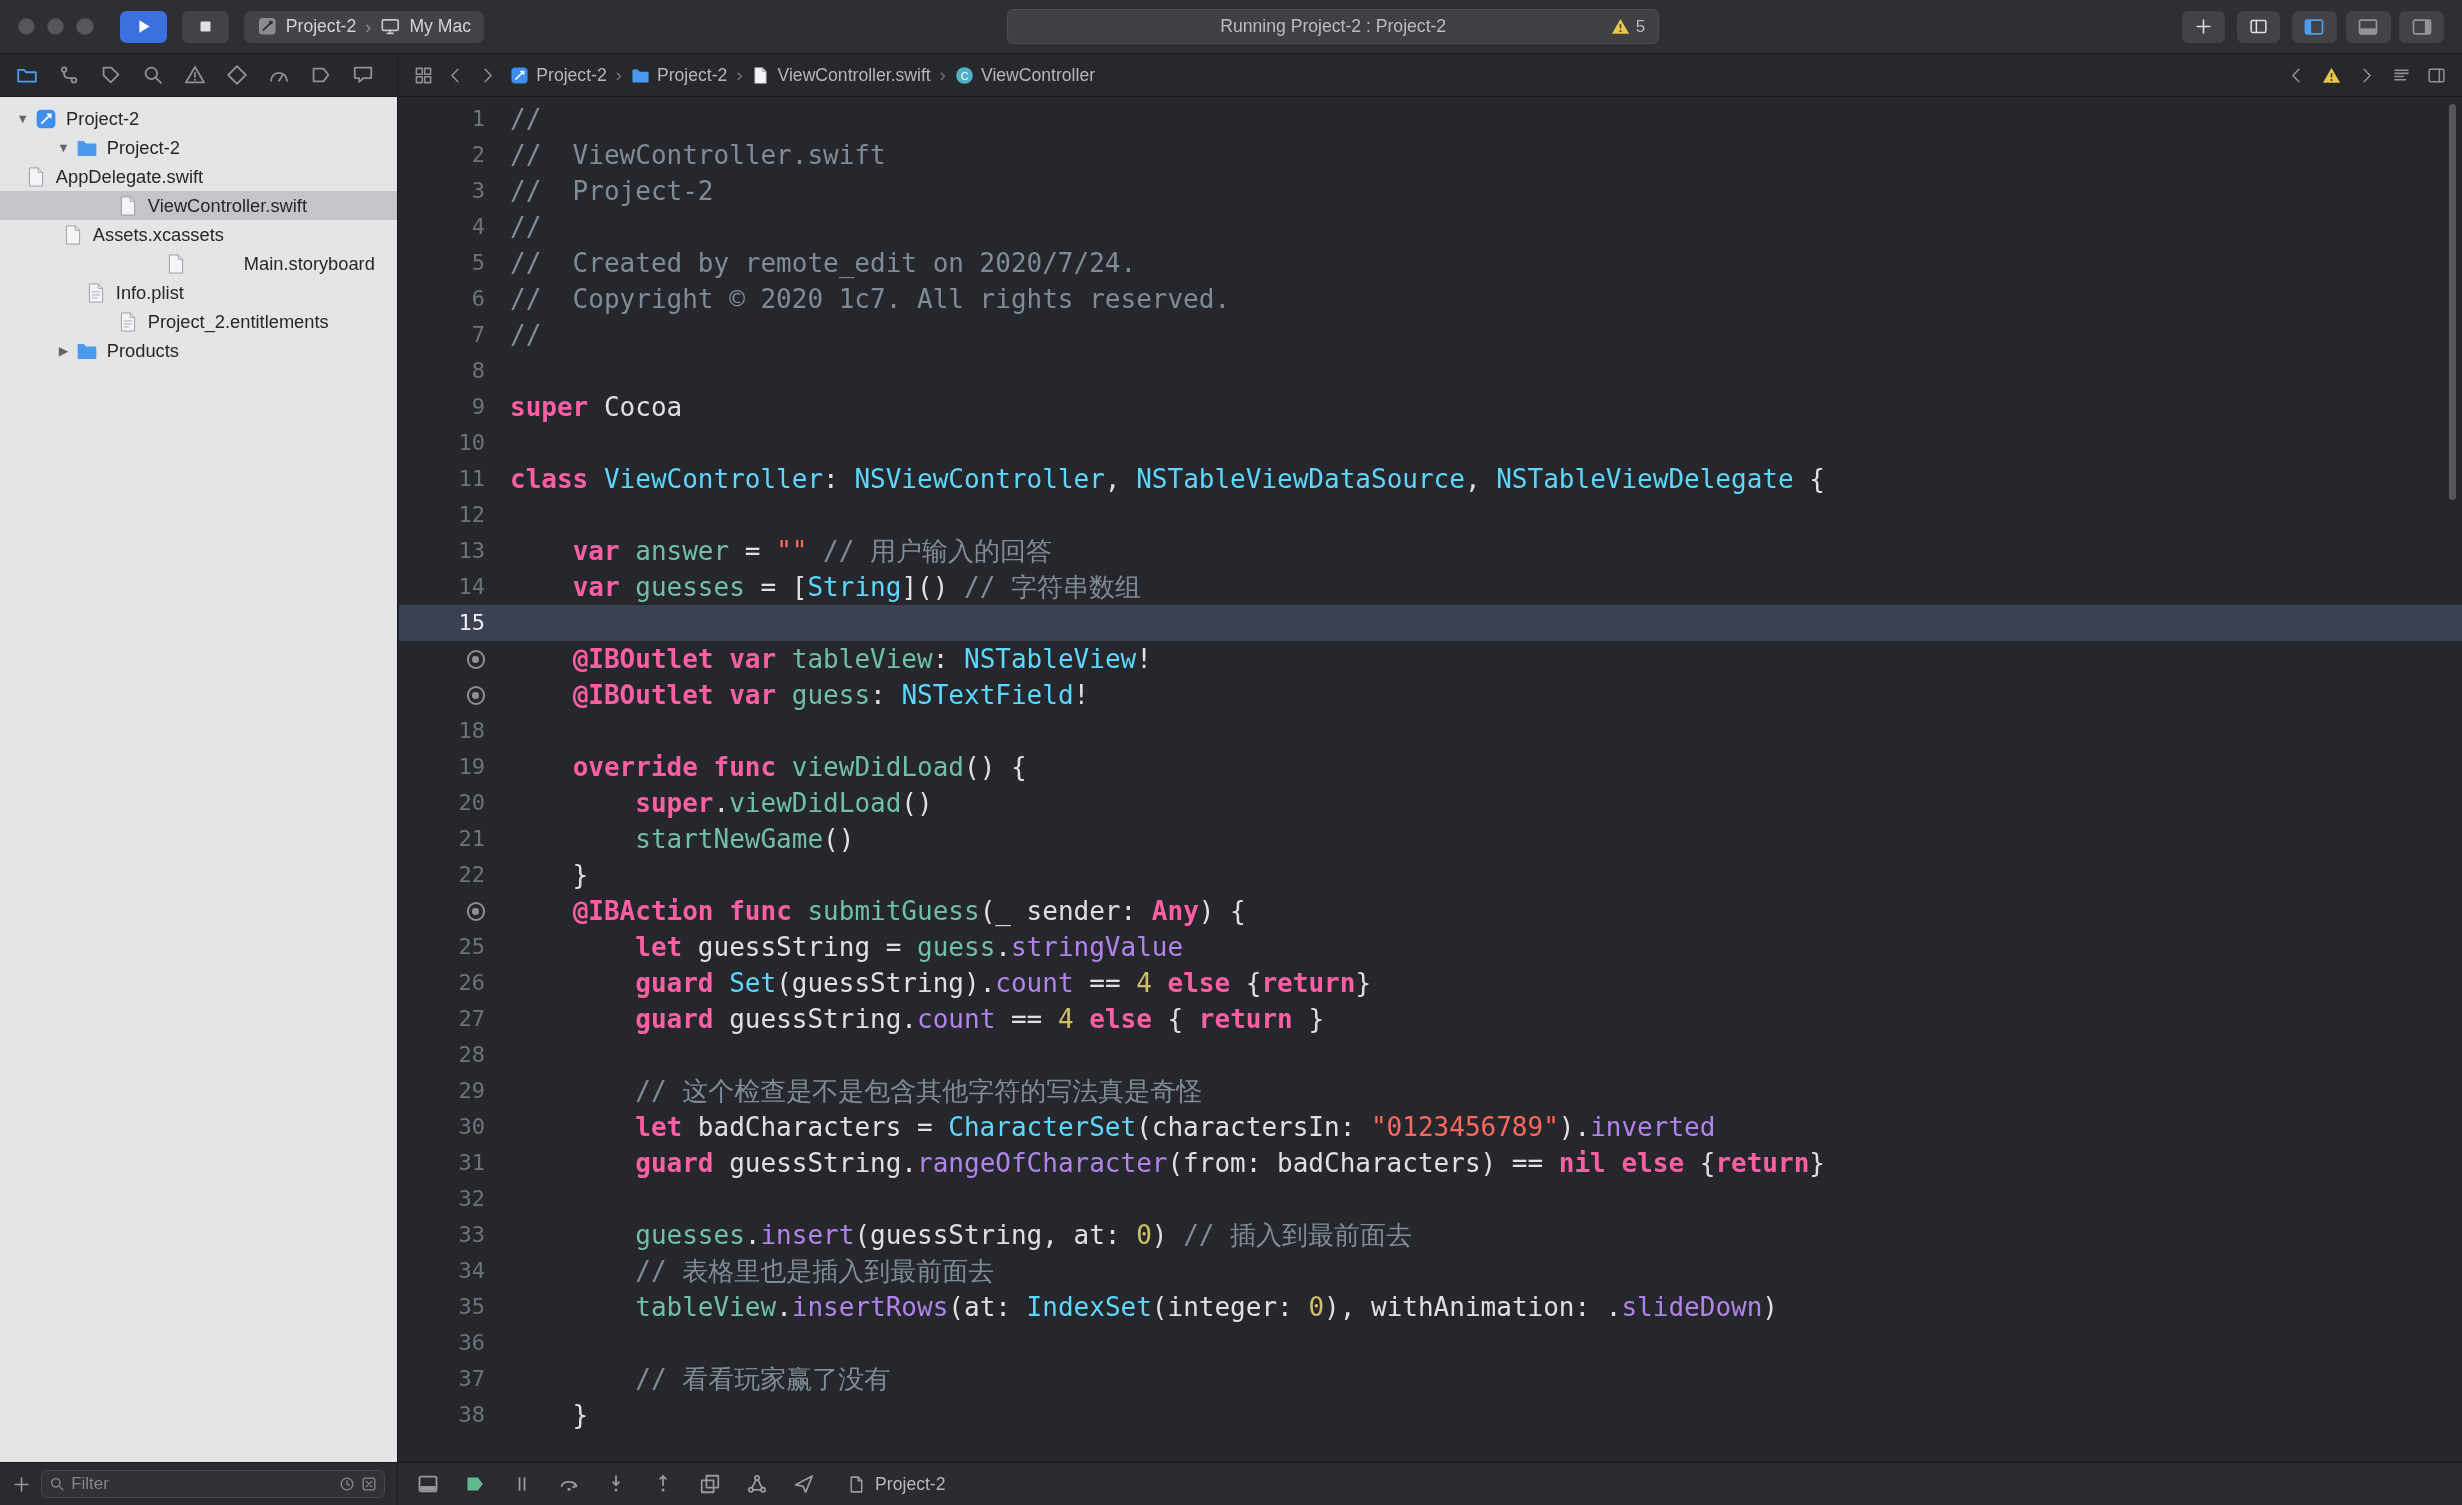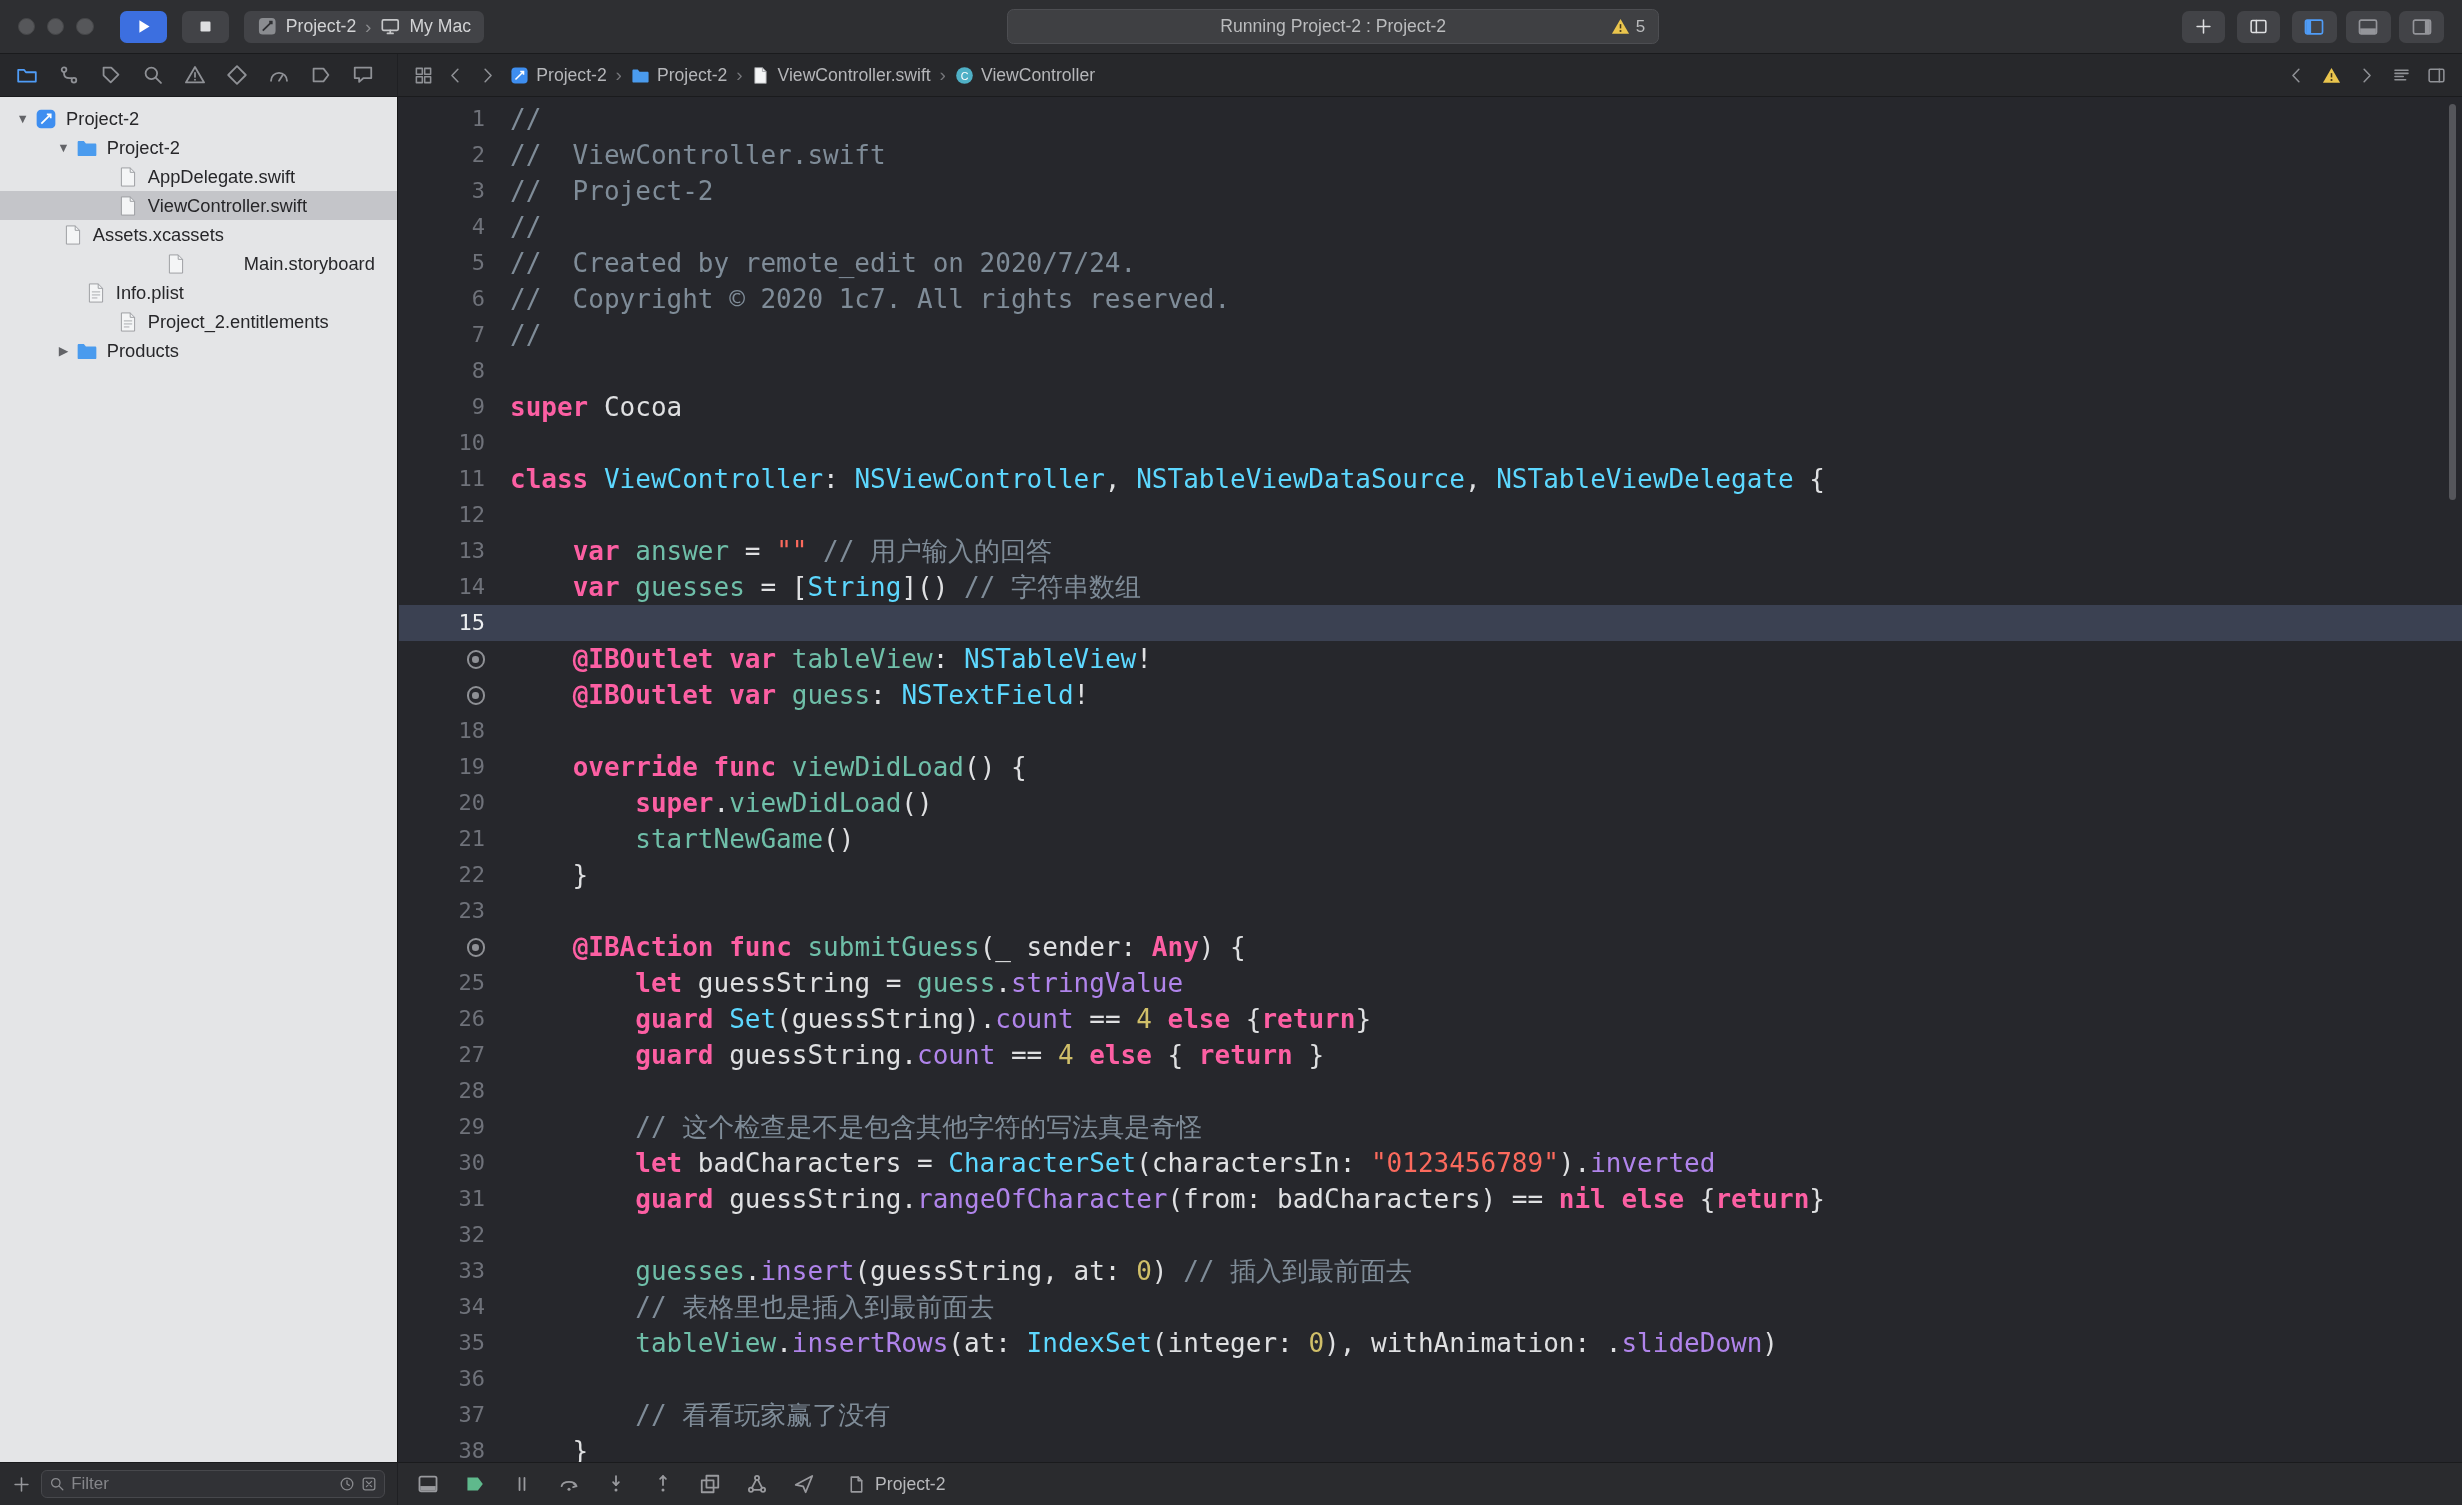--- a/index.html
+++ b/index.html
@@ -362,21 +362,21 @@
         </div>
         <div class="tree-row" style="padding-left: 51px;">
           <span class="disclosure">▼</span>
           <span class="ticon tree-icon">
             <svg viewBox="0 0 16 16">
               <path d="M1.2 13V3.8c0-.5.4-.9.9-.9h3.6l1.5 1.9h6.7c.5 0 .9.4.9.9V13c0 .5-.4.9-.9.9H2.1c-.5 0-.9-.4-.9-.9z" fill="#4a9bee"></path>
             </svg>
           </span>
           <span class="tree-label">Project-2</span>
         </div>
-        <div class="tree-row" style="padding-left: 92px;">
+        <div class="tree-row" style="">
           <span class="disclosure"></span>
           <span class="ticon tree-icon">
             <svg viewBox="0 0 16 16">
               <path d="M3.2 1.4h6.4l3.2 3.2v10H3.2z" fill="#f4f5f6" stroke="#9b9da1" stroke-width=".7"></path>
               <path d="M9.6 1.4v3.2h3.2" fill="none" stroke="#9b9da1" stroke-width=".7"></path>
             </svg>
           </span>
           <span class="tree-label">AppDelegate.swift</span>
         </div>
         <div class="tree-row selected" style="padding-left: 92px;">
@@ -460,21 +460,20 @@
         <div class="code-line"><span class="gutter">13</span><span class="code-text"><span class="tok-p">    </span><span class="tok-k">var</span><span class="tok-p"> </span><span class="tok-m">answer</span><span class="tok-p"> = </span><span class="tok-s">""</span><span class="tok-p"> </span><span class="tok-c">// 用户输入的回答</span></span></div>
         <div class="code-line"><span class="gutter">14</span><span class="code-text"><span class="tok-p">    </span><span class="tok-k">var</span><span class="tok-p"> </span><span class="tok-m">guesses</span><span class="tok-p"> = [</span><span class="tok-t">String</span><span class="tok-p">]() </span><span class="tok-c">// 字符串数组</span></span></div>
         <div class="code-line cur"><span class="gutter">15</span><span class="code-text"></span></div>
         <div class="code-line"><span class="gutter"><span class="conn"></span></span><span class="code-text"><span class="tok-p">    </span><span class="tok-k">@IBOutlet</span><span class="tok-p"> </span><span class="tok-k">var</span><span class="tok-p"> </span><span class="tok-m">tableView</span><span class="tok-p">: </span><span class="tok-t">NSTableView</span><span class="tok-p">!</span></span></div>
         <div class="code-line"><span class="gutter"><span class="conn"></span></span><span class="code-text"><span class="tok-p">    </span><span class="tok-k">@IBOutlet</span><span class="tok-p"> </span><span class="tok-k">var</span><span class="tok-p"> </span><span class="tok-m">guess</span><span class="tok-p">: </span><span class="tok-t">NSTextField</span><span class="tok-p">!</span></span></div>
         <div class="code-line"><span class="gutter">18</span><span class="code-text"></span></div>
         <div class="code-line"><span class="gutter">19</span><span class="code-text"><span class="tok-p">    </span><span class="tok-k">override</span><span class="tok-p"> </span><span class="tok-k">func</span><span class="tok-p"> </span><span class="tok-m">viewDidLoad</span><span class="tok-p">() {</span></span></div>
         <div class="code-line"><span class="gutter">20</span><span class="code-text"><span class="tok-p">        </span><span class="tok-k">super</span><span class="tok-p">.</span><span class="tok-m">viewDidLoad</span><span class="tok-p">()</span></span></div>
         <div class="code-line"><span class="gutter">21</span><span class="code-text"><span class="tok-p">        </span><span class="tok-m">startNewGame</span><span class="tok-p">()</span></span></div>
         <div class="code-line"><span class="gutter">22</span><span class="code-text"><span class="tok-p">    }</span></span></div>
-        <div class="code-line"><span class="gutter">23</span><span class="code-text"></span></div>
         <div class="code-line"><span class="gutter"><span class="conn"></span></span><span class="code-text"><span class="tok-p">    </span><span class="tok-k">@IBAction</span><span class="tok-p"> </span><span class="tok-k">func</span><span class="tok-p"> </span><span class="tok-m">submitGuess</span><span class="tok-p">(_ sender: </span><span class="tok-k">Any</span><span class="tok-p">) {</span></span></div>
         <div class="code-line"><span class="gutter">25</span><span class="code-text"><span class="tok-p">        </span><span class="tok-k">let</span><span class="tok-p"> guessString = </span><span class="tok-m">guess</span><span class="tok-p">.</span><span class="tok-o">stringValue</span></span></div>
         <div class="code-line"><span class="gutter">26</span><span class="code-text"><span class="tok-p">        </span><span class="tok-k">guard</span><span class="tok-p"> </span><span class="tok-t">Set</span><span class="tok-p">(guessString).</span><span class="tok-o">count</span><span class="tok-p"> == </span><span class="tok-n">4</span><span class="tok-p"> </span><span class="tok-k">else</span><span class="tok-p"> {</span><span class="tok-k">return</span><span class="tok-p">}</span></span></div>
         <div class="code-line"><span class="gutter">27</span><span class="code-text"><span class="tok-p">        </span><span class="tok-k">guard</span><span class="tok-p"> guessString.</span><span class="tok-o">count</span><span class="tok-p"> == </span><span class="tok-n">4</span><span class="tok-p"> </span><span class="tok-k">else</span><span class="tok-p"> { </span><span class="tok-k">return</span><span class="tok-p"> }</span></span></div>
         <div class="code-line"><span class="gutter">28</span><span class="code-text"></span></div>
         <div class="code-line"><span class="gutter">29</span><span class="code-text"><span class="tok-p">        </span><span class="tok-c">// 这个检查是不是包含其他字符的写法真是奇怪</span></span></div>
         <div class="code-line"><span class="gutter">30</span><span class="code-text"><span class="tok-p">        </span><span class="tok-k">let</span><span class="tok-p"> badCharacters = </span><span class="tok-t">CharacterSet</span><span class="tok-p">(charactersIn: </span><span class="tok-s">"0123456789"</span><span class="tok-p">).</span><span class="tok-o">inverted</span></span></div>
         <div class="code-line"><span class="gutter">31</span><span class="code-text"><span class="tok-p">        </span><span class="tok-k">guard</span><span class="tok-p"> guessString.</span><span class="tok-o">rangeOfCharacter</span><span class="tok-p">(from: badCharacters) == </span><span class="tok-k">nil</span><span class="tok-p"> </span><span class="tok-k">else</span><span class="tok-p"> {</span><span class="tok-k">return</span><span class="tok-p">}</span></span></div>
         <div class="code-line"><span class="gutter">32</span><span class="code-text"></span></div>
         <div class="code-line"><span class="gutter">33</span><span class="code-text"><span class="tok-p">        </span><span class="tok-m">guesses</span><span class="tok-p">.</span><span class="tok-o">insert</span><span class="tok-p">(guessString, at: </span><span class="tok-n">0</span><span class="tok-p">) </span><span class="tok-c">// 插入到最前面去</span></span></div>

